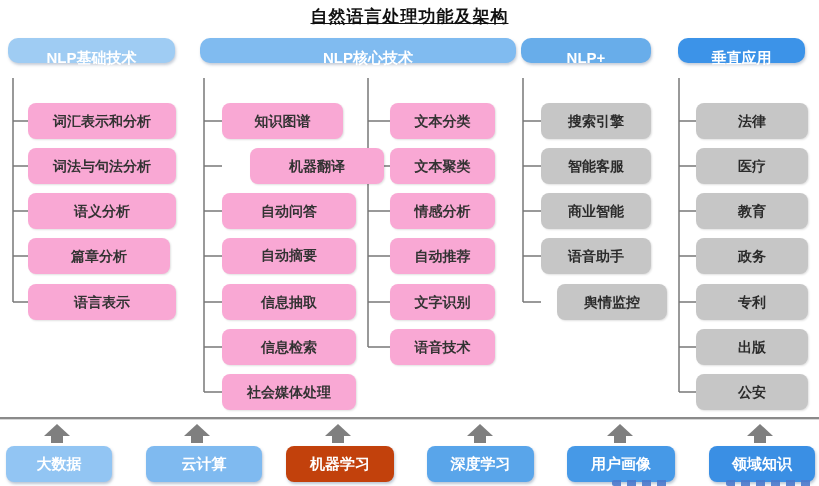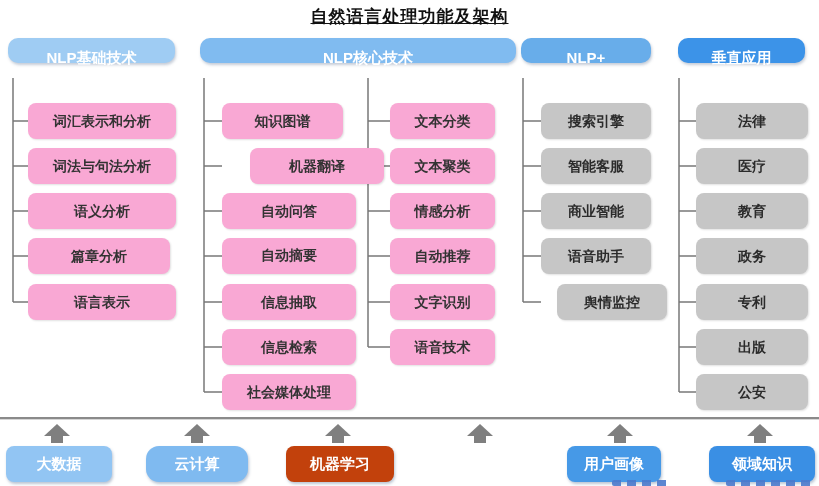--- a/index.html
+++ b/index.html
@@ -136,21 +136,22 @@
   <div class="box g2" style="left:696px;top:148px;width:112px;">医疗</div>
   <div class="box g2" style="left:696px;top:193px;width:112px;">教育</div>
   <div class="box g2" style="left:696px;top:238px;width:112px;">政务</div>
   <div class="box g2" style="left:696px;top:284px;width:112px;">专利</div>
   <div class="box g2" style="left:696px;top:329px;width:112px;">出版</div>
   <div class="box g2" style="left:696px;top:374px;width:112px;">公安</div>
 
   <div class="sep"></div>
 
   <div class="fbox" style="left:6px;width:106px;background:#92c5f3;">大数据</div>
-  <div class="fbox" style="left:146px;width:102px;background:#7fbaf0;border-radius:13px;">云计算</div>
+  <div class="fbox" style="left:146px;width:116px;background:#7fbaf0;">云计算</div>
   <div class="fbox" style="left:286px;width:108px;background:#c2410c;">机器学习</div>
-  <div class="fbox" style="left:567px;width:94px;background:#4699e7;">用户画像</div>
+  <div class="fbox" style="left:427px;width:107px;background:#59a5ea;">深度学习</div>
+  <div class="fbox" style="left:567px;width:108px;background:#4699e7;">用户画像</div>
   <div class="fbox" style="left:709px;width:106px;background:#3a8fe4;">领域知识</div>
 
   <div class="wm" style="left:612px;top:480px;width:58px;"></div>
   <div class="wm" style="left:726px;top:480px;width:88px;"></div>
 
 </div>
 
 </body></html>

